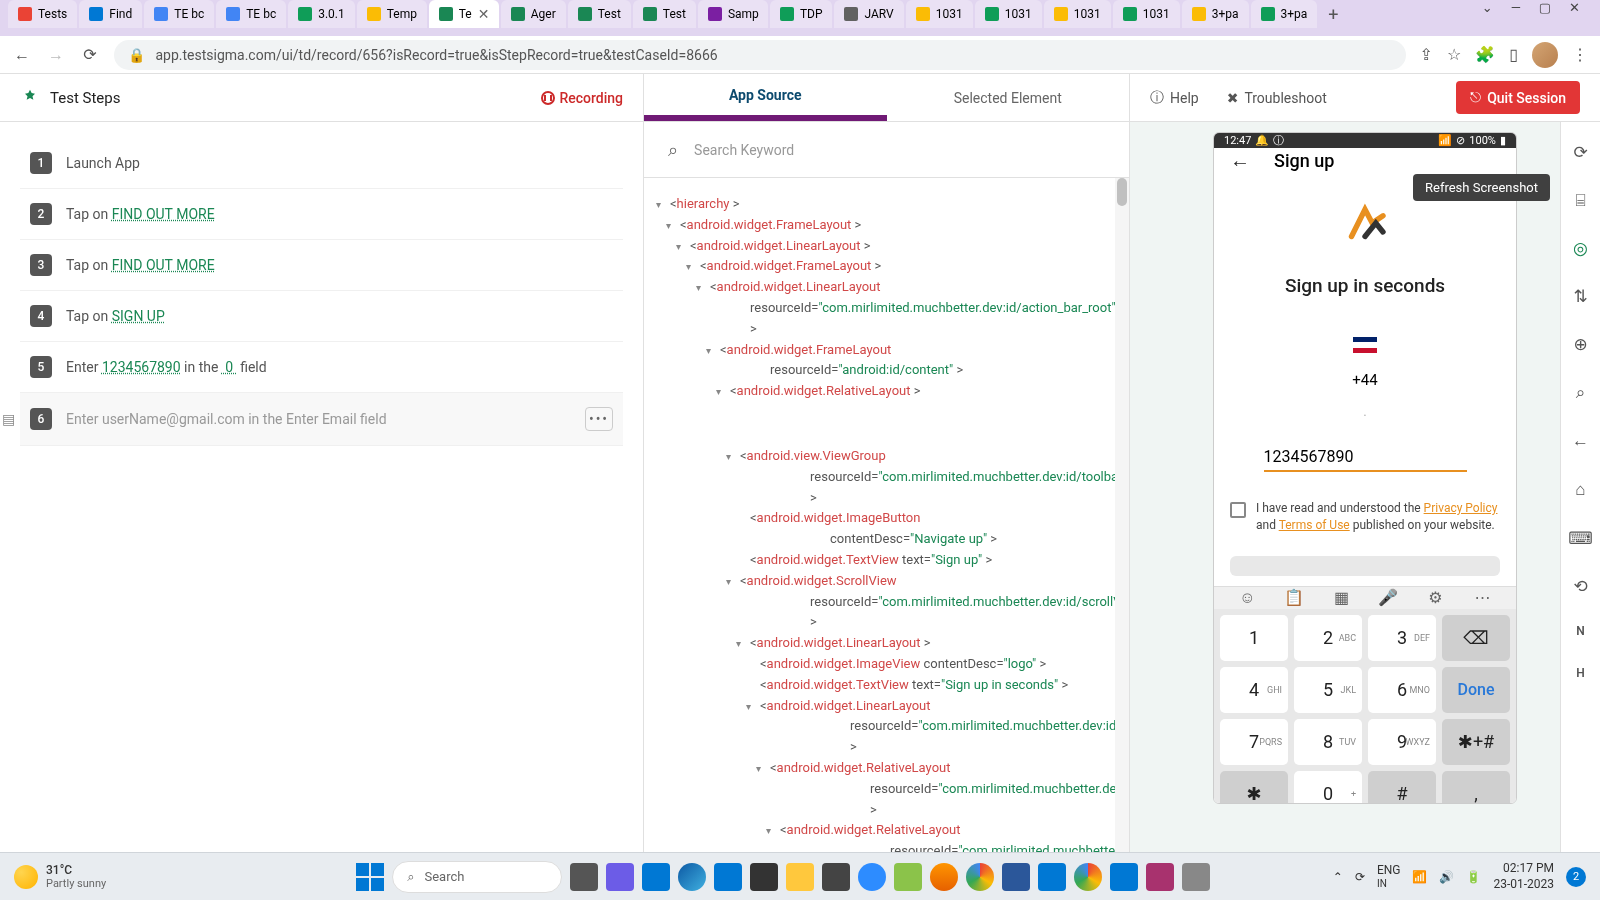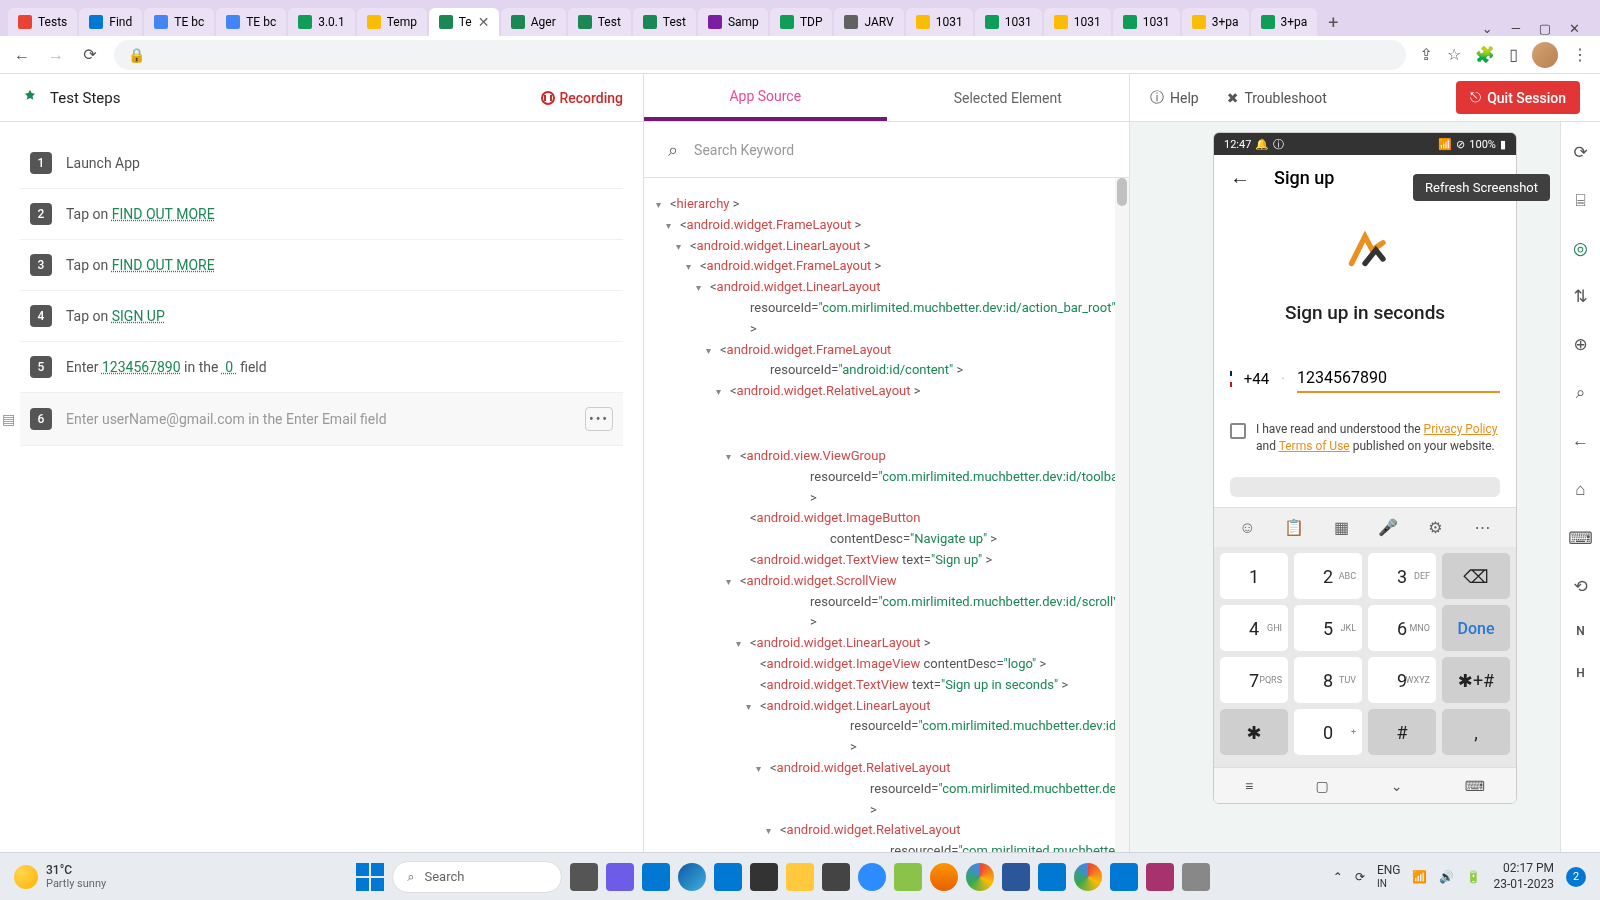--- a/index.html
+++ b/index.html
@@ -1,19 +1,19 @@
 <!DOCTYPE html>
 <html><head>
 <meta charset="utf-8">
 <style>
 * { margin: 0; padding: 0; box-sizing: border-box; font-family: -apple-system, BlinkMacSystemFont, 'Segoe UI', Roboto, sans-serif; }
 body { background: #fff; overflow: hidden; width: 1600px; height: 900px; }
 
 
-.browser-tabs { background: #e1d5f0; height: 36px; display: flex; align-items: flex-end; padding: 0 8px; gap: 2px; }
+.browser-tabs { background: #e1d5f0; height: 36px; display: flex; align-items: flex-start; padding: 0 8px; gap: 2px; }
 .tab { background: rgba(255,255,255,0.3); height: 28px; padding: 0 10px; display: flex; align-items: center; gap: 6px; font-size: 12px; border-radius: 6px 6px 0 0; min-width: 60px; max-width: 70px; overflow: hidden; white-space: nowrap; cursor: pointer; }
 .tab.active { background: #fff; }
 .tab-icon { width: 14px; height: 14px; flex-shrink: 0; border-radius: 2px; }
 .tab-close { margin-left: auto; font-size: 14px; color: #666; }
 .tab-add { width: 28px; height: 28px; display: flex; align-items: center; justify-content: center; font-size: 18px; color: #555; cursor: pointer; }
 .window-controls { margin-left: auto; display: flex; gap: 18px; padding-right: 12px; }
 .window-controls span { font-size: 13px; color: #444; cursor: pointer; }
 
 .browser-toolbar { background: #fff; height: 38px; display: flex; align-items: center; padding: 0 12px; gap: 14px; border-bottom: 1px solid #e0e0e0; }
 .nav-btn { width: 20px; height: 20px; display: flex; align-items: center; justify-content: center; cursor: pointer; color: #555; }
@@ -40,21 +40,21 @@
 .step-num { width: 22px; height: 22px; background: #555; color: #fff; border-radius: 4px; display: flex; align-items: center; justify-content: center; font-size: 12px; font-weight: 500; flex-shrink: 0; }
 .step-link { color: #1a8754; text-decoration: underline dotted; }
 .step-input-placeholder { color: #999; flex: 1; }
 .step-menu { width: 28px; height: 24px; border: 1px solid #ccc; border-radius: 4px; display: flex; align-items: center; justify-content: center; cursor: pointer; font-size: 14px; letter-spacing: 2px; color: #666; }
 .step-side-icon { position: absolute; left: -18px; color: #888; font-size: 14px; }
 
 
 .mid-panel { width: 486px; border-right: 1px solid #e0e0e0; display: flex; flex-direction: column; position: relative; }
 .mid-tabs { height: 48px; display: flex; border-bottom: 1px solid #e0e0e0; }
 .mid-tab { flex: 1; display: flex; align-items: center; justify-content: center; font-size: 14px; cursor: pointer; color: #666; }
-.mid-tab.active { color: #ec4899; border-bottom: 4px solid #701a75; font-weight: 400; }
+.mid-tab.active { color: #0c4a6e; border-bottom: 6px solid #701a75; font-weight: 700; }
 .search-box { height: 56px; display: flex; align-items: center; padding: 0 24px; border-bottom: 1px solid #e0e0e0; gap: 16px; }
 .search-box input { border: none; outline: none; flex: 1; font-size: 14px; color: #555; }
 .search-box input::placeholder { color: #999; }
 
 .hierarchy { padding: 16px 12px; font-size: 13px; overflow-y: auto; flex: 1; font-family: 'Segoe UI', sans-serif; line-height: 1.6; }
 .tree-row { white-space: nowrap; }
 .caret { color: #888; display: inline-block; width: 14px; cursor: pointer; font-size: 10px; }
 .ang { color: #555; }
 .tag { color: #d14848; }
 .attr { color: #555; }
@@ -72,21 +72,21 @@
 .device-area { flex: 1; display: flex; justify-content: center; align-items: flex-start; padding: 10px 20px; position: relative; }
 .phone { width: 304px; height: 672px; background: #fff; border: 1px solid #ccc; border-radius: 6px; overflow: hidden; display: flex; flex-direction: column; }
 .phone-status { height: 22px; background: #333; color: #fff; display: flex; align-items: center; justify-content: space-between; padding: 0 10px; font-size: 11px; }
 .phone-status .status-icons { display: flex; gap: 4px; align-items: center; }
 .phone-top { height: 44px; display: flex; align-items: center; padding: 0 16px; gap: 24px; }
 .phone-back { font-size: 20px; color: #222; cursor: pointer; }
 .phone-title { font-size: 18px; font-weight: 500; }
 .phone-body { flex: 1; display: flex; flex-direction: column; align-items: center; padding: 24px 16px 10px; }
 .phone-logo { width: 54px; height: 54px; margin-bottom: 24px; }
 .phone-heading { font-size: 19px; font-weight: 500; color: #222; margin-bottom: 40px; }
-.phone-input-row { display: flex; align-items: center; gap: 12px; width: 100%; font-size: 15px; }
+.phone-input-row { display: flex; align-items: center; gap: 18px; width: 100%; font-size: 15px; flex-direction: column; }
 .flag { width: 24px; height: 16px; background: linear-gradient(#012169 33%, #fff 33% 66%, #c8102e 66%); position: relative; }
 .phone-num-input { flex: 1; border: none; border-bottom: 2px solid #e89020; padding: 4px 0; font-size: 16px; outline: none; }
 .phone-privacy { display: flex; gap: 10px; margin-top: 28px; font-size: 12px; color: #444; line-height: 1.4; align-items: flex-start; }
 .phone-check { width: 16px; height: 16px; border: 2px solid #888; border-radius: 2px; flex-shrink: 0; margin-top: 2px; }
 .phone-privacy a { color: #e89020; text-decoration: underline; }
 .phone-disabled-btn { width: 100%; height: 20px; background: #e8e8e8; border-radius: 6px; margin-top: 22px; }
 .keyboard-toolbar { height: 40px; background: #f0f0f0; display: flex; align-items: center; justify-content: space-around; padding: 0 10px; border-top: 1px solid #ddd; }
 .kb-icon { width: 22px; height: 22px; color: #666; display: flex; align-items: center; justify-content: center; font-size: 16px; }
 .keyboard { background: #e8e8e8; padding: 6px; }
 .kb-row { display: flex; gap: 6px; margin-bottom: 6px; }
@@ -206,20 +206,21 @@
     <span>✕</span>
   </div>
 </div>
 
 <div class="browser-toolbar">
   <div class="nav-btn">←</div>
   <div class="nav-btn" style="color:#bbb;">→</div>
   <div class="nav-btn">⟳</div>
   <div class="url-bar">
     <span>🔒</span>
+    <span>app.testsigma.com/ui/td/record/656?isRecord=true&amp;isStepRecord=true&amp;testCaseId=8666</span>
   </div>
   <div class="toolbar-icons">
     <span>⇪</span>
     <span>☆</span>
     <span>🧩</span>
     <span>▯</span>
     <div class="profile-pic"></div>
     <span>⋮</span>
   </div>
 </div>

